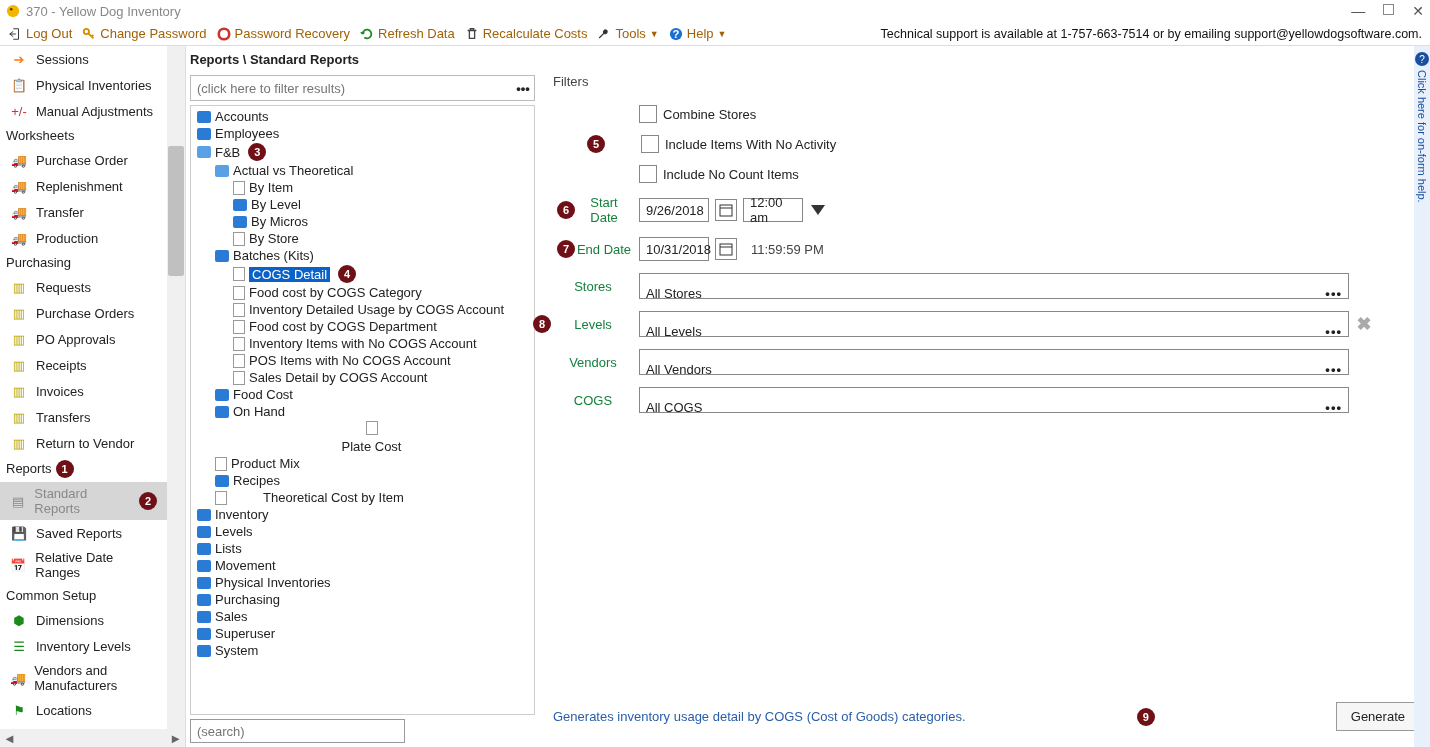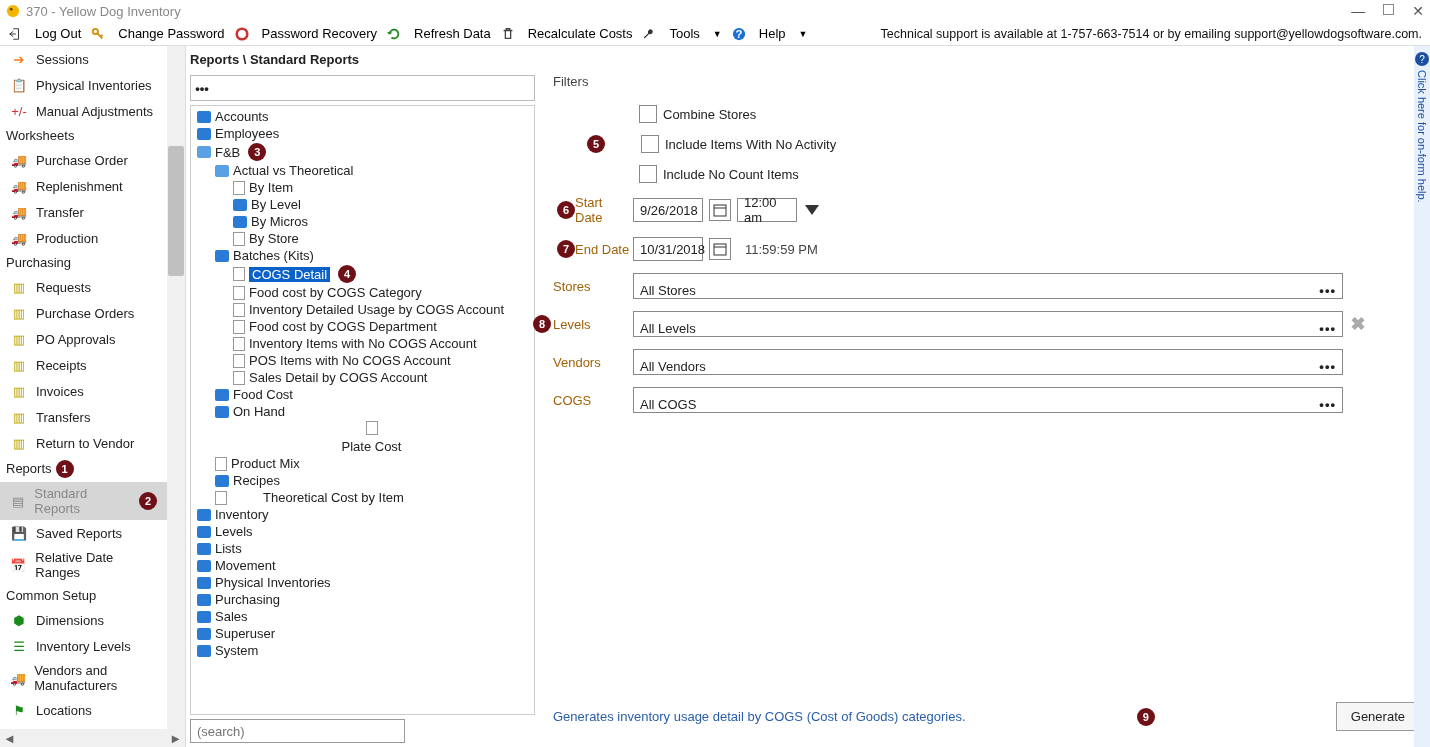--- a/index.html
+++ b/index.html
@@ -6,21 +6,21 @@
 body { width: 1430px; height: 747px; background: #fff; color: #222; overflow: hidden; position: relative; }
 
 
 .titlebar { height: 22px; display: flex; align-items: center; padding: 0 6px; color: #888; }
 .titlebar .icon { width: 14px; height: 14px; margin-right: 6px; }
 .titlebar .wincontrols { margin-left: auto; display: flex; gap: 18px; color: #555; }
 .titlebar .wincontrols span { cursor: pointer; font-size: 14px; line-height:14px; }
 
 
 .toolbar { height: 24px; display: flex; align-items: center; padding: 0 8px 0 3px; border-bottom: 1px solid #ddd; }
-.tb-btn { display: flex; align-items: center; gap: 13px; padding: 0 5px; color: #000000; cursor: pointer; }
+.tb-btn { display: flex; align-items: center; gap: 4px; padding: 0 5px; color: #a16207; cursor: pointer; }
 .tb-btn svg { width: 14px; height: 14px; }
 .toolbar .support { margin-left: auto; color: #111; font-size: 12.5px; }
 
 
 .main { display: flex; height: calc(100% - 46px); }
 .sidebar { width: 186px; border-right: 1px solid #ddd; overflow: hidden; display:flex; flex-direction:column; position:relative; }
 .sb-scroll-track { position:absolute; right:0; top:0; bottom:18px; width:18px; background:#f0f0f0;}
 .sb-scroll-thumb { position:absolute; right:1px; top:100px; width:16px; height:130px; background:#c0c0c0; border-radius:2px;}
 .sb-bottom-scroll { position:absolute; bottom:0; left:0; right:0; height:18px; background:#f0f0f0; display:flex; justify-content:space-between; align-items:center; padding:0 3px; color:#666;}
 .sb-item { display: flex; align-items: center; gap: 8px; padding: 4px 10px; cursor: pointer; }
@@ -40,26 +40,26 @@
 .folder-icon { width:14px; height:12px; background:#2a7bd6; border-radius:2px; position:relative;}
 .folder-icon.open { background:#5aa0e4;}
 .file-icon { width:12px; height:14px; border:1px solid #999; background:#fff; position:relative;}
 .searchbox { margin:4px; border:1px solid #999; height:24px; display:flex;}
 .searchbox input { flex:1; border:none; padding:0 6px; outline:none; color:#555;}
 
 
 .filters { flex:1; padding: 6px 10px 6px 14px; position:relative; display:flex; flex-direction:column;}
 .filters-title { color:#444; margin-bottom:10px; padding-top:22px;}
 .frow { display:flex; align-items:center; margin:6px 0; }
-.frow .flabel { width: 80px; text-align:left; color:#a16207;}
+.frow .flabel { width: 80px; text-align:center; margin-right:6px; color:#15803d;}
 .checkbox { width:18px; height:18px; border:1px solid #888; margin-right:6px; background:#fff;}
 .textfield { border:1px solid #888; height:24px; padding:0 6px; display:flex; align-items:center; background:#fff;}
 .textfield.date { width:70px;}
 .textfield.time { width:60px;}
-.picker { flex:1; border:1px solid #888; height:26px; display:flex; align-items:flex-end; background:#fff; padding:0 6px; max-width:710px;}
+.picker { flex:1; border:1px solid #888; height:26px; display:flex; align-items:flex-start; background:#fff; padding:12px 6px; max-width:710px;}
 .picker .dots { margin-left:auto; font-weight:bold; cursor:pointer; letter-spacing:1px;}
 .calbtn { width:22px; height:22px; border:1px solid #888; margin:0 6px; display:flex; align-items:center; justify-content:center; cursor:pointer; background:#fff;}
 .drop-triangle { width:0; height:0; border-left:7px solid transparent; border-right:7px solid transparent; border-top:10px solid #333; margin-left:8px; cursor:pointer;}
 .close-x { width:18px; height:18px; margin-left:6px; color:#aaa; font-size:18px; font-weight:bold; cursor:pointer; display:flex; align-items:center; justify-content:center;}
 .desc { margin-top:auto; color:#2a5ea8; padding:10px 0; display:flex; align-items:center;}
 .generate { margin-left:auto; border:1px solid #999; padding:6px 14px; background:#f6f6f6; cursor:pointer; color:#222;}
 
 
 .badge { width:18px; height:18px; border-radius:50%; background:#6f0f16; color:#fff; font-size:11px; display:inline-flex; align-items:center; justify-content:center; font-weight:bold; margin-left:4px; flex:0 0 18px;}
 
@@ -244,20 +244,21 @@
       </div>
     <div class="sb-bottom-scroll">
         <span>◄</span>
         <span>►</span>
       </div>
   </div>
 
   <div class="treecol">
     <div class="breadcrumb">Reports \ Standard Reports</div>
     <div class="filterbox">
+      <input placeholder="(click here to filter results)" style="">
       <span class="dots">•••</span>
     </div>
     <div class="tree">
       <div class="tree-row">
           <span class="folder-icon"></span>
           <span class="lbl">Accounts</span>
         </div>
       <div class="tree-row">
           <span class="folder-icon"></span>
           <span class="lbl">Employees</span>

